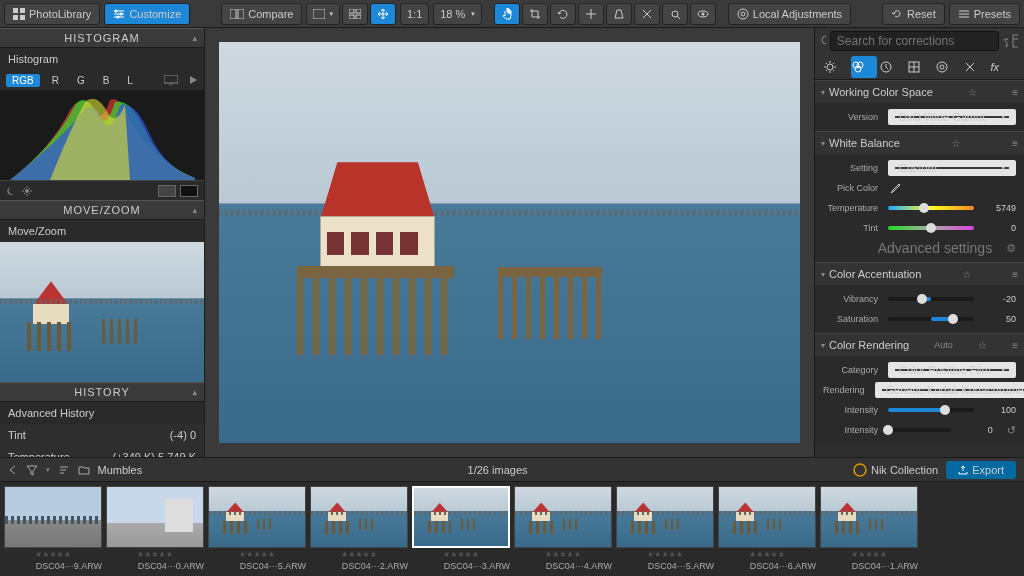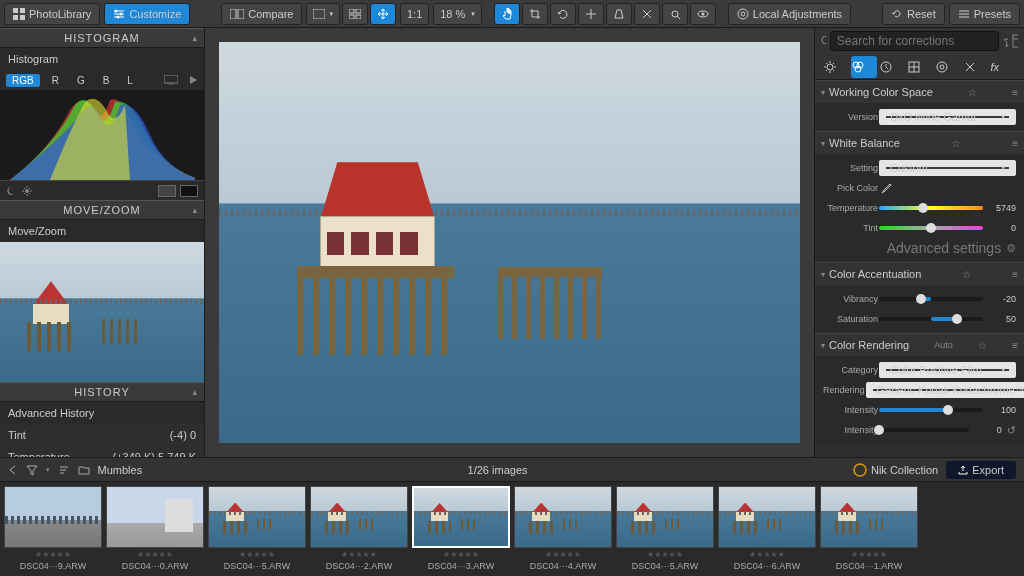--- a/index.html
+++ b/index.html
@@ -30,38 +30,38 @@
 .search-row{height:26px;display:flex;align-items:center;padding:0 6px;gap:4px;background:#333}
 .search-input{flex:1;height:20px;background:#222;border:1px solid #111;border-radius:3px;padding:0 6px;color:#888;font-size:12px}
 .tool-tabs{height:26px;background:#333;display:flex;align-items:center;justify-content:center;gap:2px;border-bottom:1px solid #1a1a1a}
 .tool-tab{width:26px;height:22px;display:flex;align-items:center;justify-content:flex-start;border-radius:3px;cursor:pointer}
 .tool-tab.on{background:#1e88d8}
 .section{border-top:1px solid #444}
 .sec-hdr{height:22px;display:flex;align-items:center;padding:0 6px;gap:4px;background:#333;font-size:10px}
 .sec-hdr .arrow{font-size:8px;color:#888}
 .sec-hdr .reset{margin-left:auto;color:#888;font-size:10px}
 .sec-body{padding:4px 8px;background:#2a2a2a}
-.prop{display:flex;align-items:center;height:20px;gap:1px;font-size:10px}
+.prop{display:flex;align-items:center;height:20px;gap:10px;font-size:10px}
 .prop .lbl{width:55px;text-align:right;color:#aaa;font-size:9px}
 .prop .val{width:32px;text-align:right;font-size:9px}
 .select{flex:1;height:16px;background:#3a3a3a;border:7px solid #e5e5e5;border-radius:2px;padding:0 4px;font-size:9px;display:flex;align-items:center;justify-content:space-between}
 .slider{flex:1;height:4px;border-radius:2px;position:relative}
 .slider .thumb{position:absolute;width:10px;height:10px;background:#ddd;border-radius:50%;top:-3px;transform:translateX(-50%)}
 .temp-grad{background:linear-gradient(90deg,#2af,#ff2,#f82)}
 .tint-grad{background:linear-gradient(90deg,#2d2,#aaa,#d4d)}
 .plain-slider{background:#1a1a1a}
 .plain-slider .fill{position:absolute;height:100%;background:#1e88d8;border-radius:2px}
 .bottom-bar{height:24px;background:#333;border-top:1px solid #1a1a1a;display:flex;align-items:center;padding:0 8px;gap:8px}
-.export-btn{height:18px;padding:0 12px;background:#0f172a;border-radius:3px;display:flex;align-items:center;gap:4px;cursor:pointer;font-size:10px}
+.export-btn{height:18px;padding:0 12px;background:#0369a1;border-radius:3px;display:flex;align-items:center;gap:4px;cursor:pointer;font-size:10px}
 .filmstrip{height:95px;background:#2a2a2a;border-top:1px solid #1a1a1a;display:flex;overflow-x:auto;overflow-y:hidden;padding:4px;gap:4px}
 .thumb-card{width:98px;flex-shrink:0;display:flex;flex-direction:column;gap:2px}
 .thumb-img{width:98px;height:62px;background:#111;border:1px solid #444;position:relative;overflow:hidden}
 .thumb-card.sel .thumb-img{border:2px solid #fff}
 .thumb-stars{text-align:center;font-size:8px;color:#555}
-.thumb-name{text-align:center;font-size:9px;color:#aaa;white-space:nowrap;overflow:hidden;text-overflow:ellipsis}
+.thumb-name{text-align:right;font-size:9px;color:#aaa;white-space:nowrap;overflow:hidden;text-overflow:ellipsis}
 svg{display:block}
 .building{position:absolute;left:12%;top:30%;width:30%;height:48%}
 .pier-posts{position:absolute;left:48%;top:56%;width:18%;height:18%}
 .bridge{position:absolute;left:0;top:42%;width:100%;height:6px;background:repeating-linear-gradient(90deg,#666 0,#666 2px,transparent 2px,transparent 6px)}
 </style>
 </head>
 <body>
 
 <div class="toolbar">
   <div class="tb-btn">

